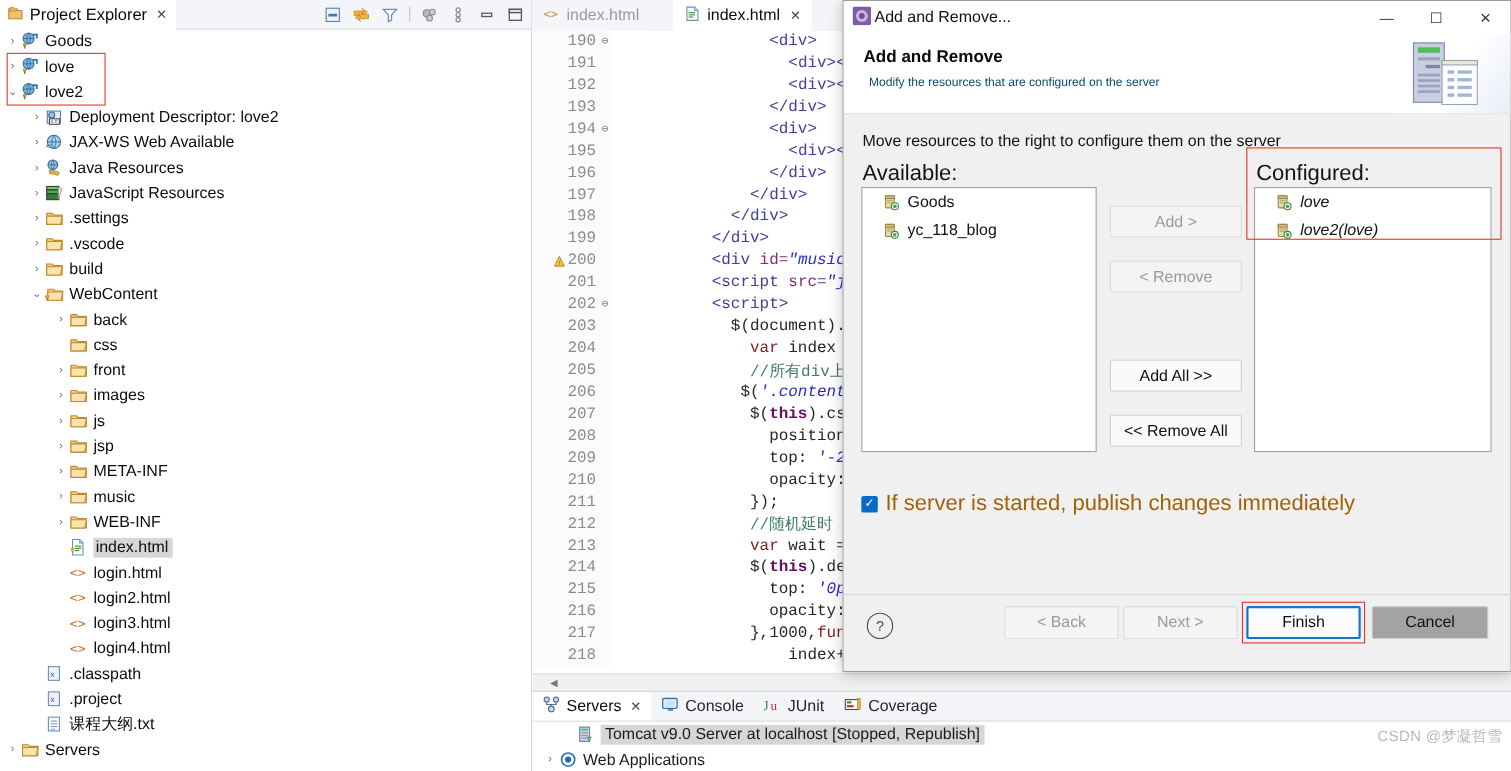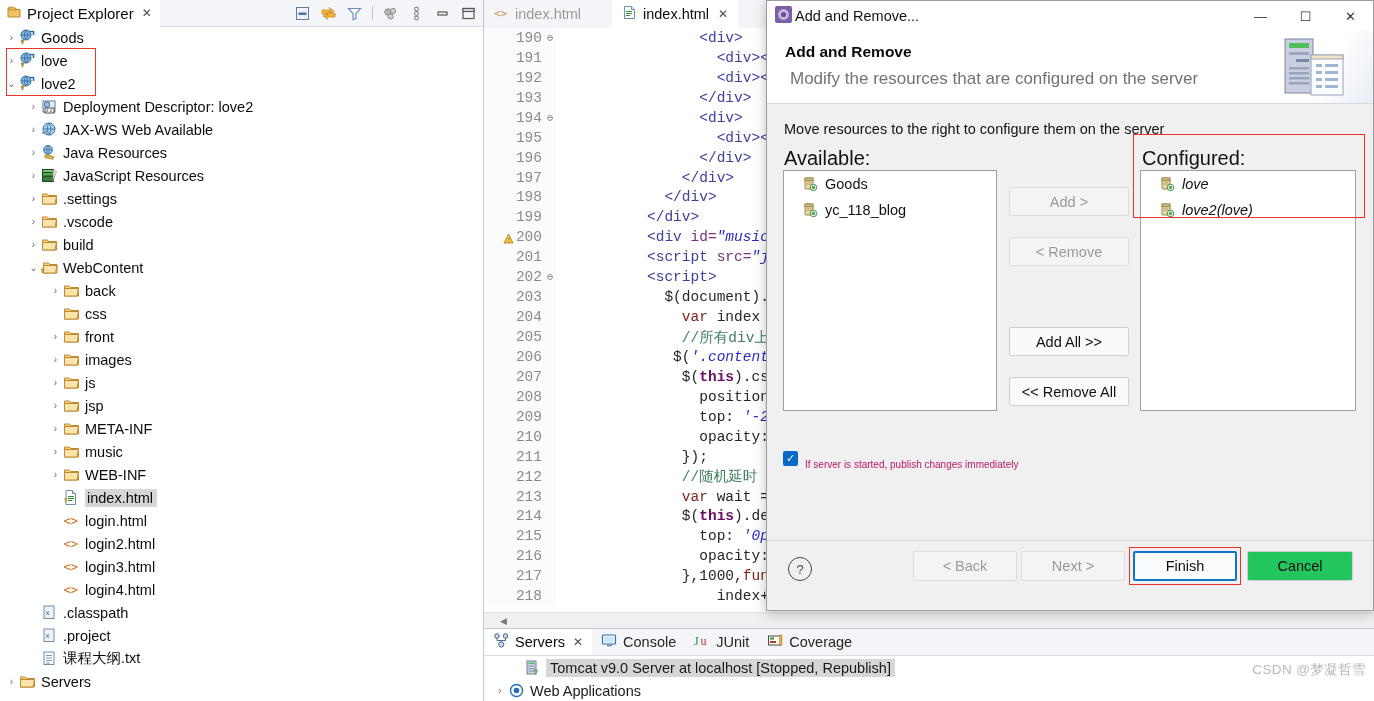--- a/index.html
+++ b/index.html
@@ -138,21 +138,21 @@
   }
   #dlg-title { font-size: 14.5px; color: #111; margin-left: 3px; }
   .winbtn { width: 45px; height: 30px; display:flex; align-items:center; justify-content:center;
             color: #333; font-size: 13px; }
   #dlg-winbtns { position: absolute; right: 0; top: 0; display: flex; }
   #dlg-head {
     height: 72px; background: #ffffff; position: relative;
     border-bottom: 1px solid #d8d8d8;
   }
   #dlg-head-title { position: absolute; left: 18px; top: 12px; font-size: 15.5px; font-weight: bold; color: #0a0a0a; }
-  #dlg-head-sub { position: absolute; left: 23px; top: 38px; font-size: 17px; color: #737373; }
+  #dlg-head-sub { position: absolute; left: 23px; top: 38px; font-size: 11px; color: #0c4a6e; }
   #dlg-head-img { position: absolute; right: 0; top: 0; width: 110px; height: 72px;
                   background: linear-gradient(120deg,#ffffff 55%,#e8edf6 100%); }
   #dlg-body { position: relative; height: 437px; background: #f0f0f0; }
   #dlg-hint { position: absolute; left: 17px; top: 17px; font-size: 14.5px; color: #121212; }
   .lbl-col { position: absolute; font-size: 20px; color: #121212; }
   .listbox {
     position: absolute; background: #ffffff; border: 1px solid #a0a0a0;
     box-sizing: border-box; overflow: hidden;
   }
   .litem { height: 26px; display: flex; align-items: center; padding-left: 18px;
@@ -163,32 +163,32 @@
     position: absolute; box-sizing: border-box;
     background: #fafafa; border: 1px solid #cfcfcf;
     font-size: 14.5px; color: #111;
     display: flex; align-items: center; justify-content: center;
     border-radius: 2px;
   }
   .dbtn.disabled { color: #9a9a9a; background: #f4f4f4; border-color: #dcdcdc; }
   #chk-row { position: absolute; left: 16px; top: 343px; display: flex; align-items: center; gap: 7px; }
   #chk-box { width: 15px; height: 15px; background: #0a68c8; border-radius: 2px;
              display: flex; align-items: center; justify-content: center; }
-  #chk-label { font-size: 10px; color: #be185d; margin-top: 12px; }
+  #chk-label { font-size: 20px; color: #a16207; }
   #dlg-footer {
     position: absolute; left: 0; bottom: 0; width: 100%; height: 70px;
     background: #f0f0f0; border-top: 1px solid #d8d8d8; box-sizing: border-box;
   }
   #help-btn { position: absolute; left: 21px; top: 16px; width: 22px; height: 22px;
               border: 1.6px solid #4a4a4a; border-radius: 50%;
               display:flex; align-items:center; justify-content:center;
               font-size: 13px; color: #4a4a4a; }
   .fbtn {
     position: absolute; top: 10px; height: 30px; box-sizing: border-box;
-    background: #22c55e; border: 1px solid #cfcfcf; border-radius: 2px;
+    background: #a3a3a3; border: 1px solid #cfcfcf; border-radius: 2px;
     display: flex; align-items: center; justify-content: center;
     font-size: 14.5px; color: #111;
   }
   .fbtn.disabled { color: #9a9a9a; background: #f4f4f4; border-color: #dcdcdc; }
   .fbtn.default { border: 2px solid #1374c8; background: #fbfcfe; }
   .fbtn-redring {
     position: absolute; border: 1.6px solid #e8342a; box-sizing: border-box;
   }
 
   

